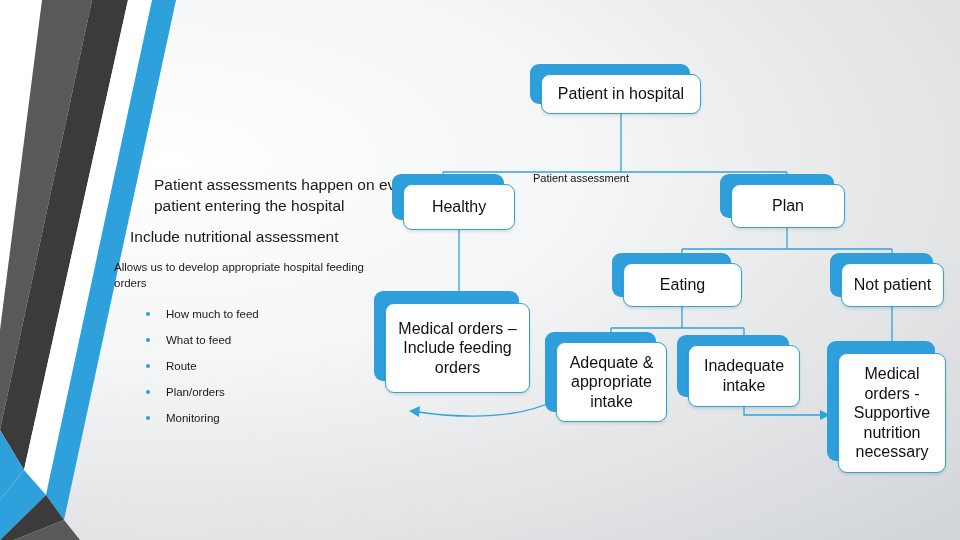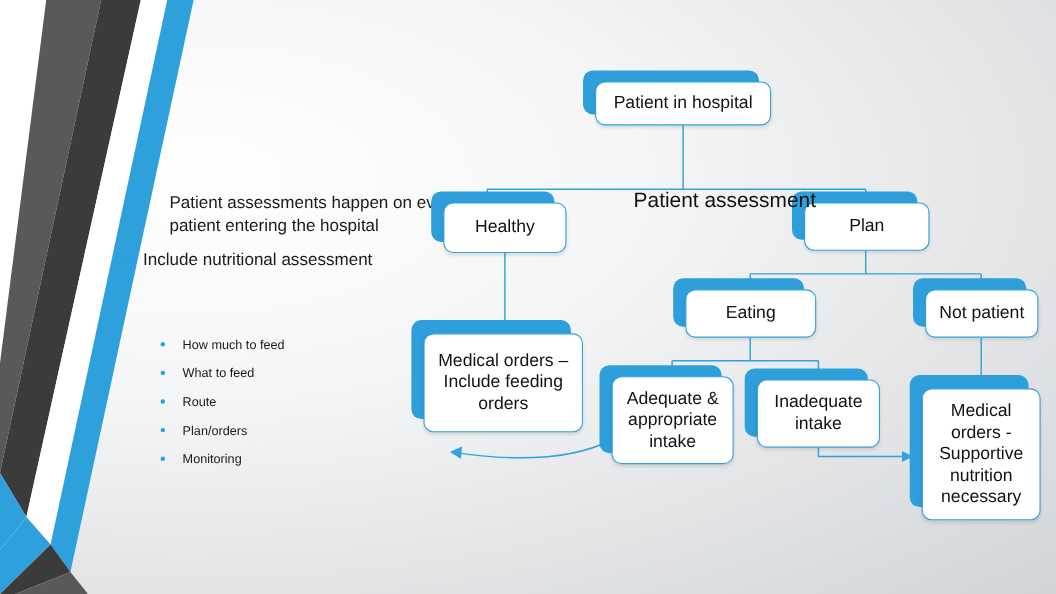--- a/index.html
+++ b/index.html
@@ -128,20 +128,21 @@
     <polygon points="0,430 24,470 0,500" fill="#2ea0db"></polygon>
     <polygon points="24,470 46,495 0,540 0,500" fill="#2ea0db"></polygon>
     <polygon points="46,495 64,520 14,540 0,540" fill="#3b3b3b"></polygon>
     <polygon points="64,520 80,540 14,540" fill="#595959"></polygon>
   </svg>
 
   <div class="lead">Patient assessments happen on every patient entering the hospital</div>
   <div class="bullet-l1">
     <span class="dot"></span><span>Include nutritional assessment</span>
   </div>
+  <div class="sub">Allows us to develop appropriate hospital feeding orders</div>
   <div class="sublist">
     <div class="li"><span class="dot"></span><span>How much to feed</span></div>
     <div class="li"><span class="dot"></span><span>What to feed</span></div>
     <div class="li"><span class="dot"></span><span>Route</span></div>
     <div class="li"><span class="dot"></span><span>Plan/orders</span></div>
     <div class="li"><span class="dot"></span><span>Monitoring</span></div>
   </div>
 
   <svg id="flow" viewBox="0 0 960 540">
     <g stroke="#30a2dc" stroke-width="1.3" fill="none">
@@ -187,15 +188,15 @@
   <div class="node" style="left:541px; top:74px; width:160px; height:40px;">Patient in hospital</div>
   <div class="node" style="left:403px; top:184px; width:112px; height:46px;">Healthy</div>
   <div class="node" style="left:731px; top:184px; width:114px; height:44px;">Plan</div>
   <div class="node" style="left:623px; top:263px; width:119px; height:44px;">Eating</div>
   <div class="node" style="left:841px; top:263px; width:103px; height:44px;">Not patient</div>
   <div class="node" style="left:385px; top:303px; width:145px; height:90px; padding:0 10px;">Medical orders – Include feeding orders</div>
   <div class="node" style="left:556px; top:342px; width:111px; height:80px; padding:0 8px;">Adequate &amp; appropriate intake</div>
   <div class="node" style="left:688px; top:345px; width:112px; height:62px; padding:0 8px;">Inadequate intake</div>
   <div class="node" style="left:838px; top:353px; width:108px; height:120px; padding:0 8px;">Medical orders - Supportive nutrition necessary</div>
 
-  <div style="position:absolute; left:576px; top:172px; font-size:19px; color:#111; background:transparent; z-index:4;">Patient  assessment</div>
+  <div style="position:absolute; left:533px; top:172px; font-size:11px; color:#111; background:transparent; z-index:4;">Patient  assessment</div>
 
 </div>
 
 </body></html>

